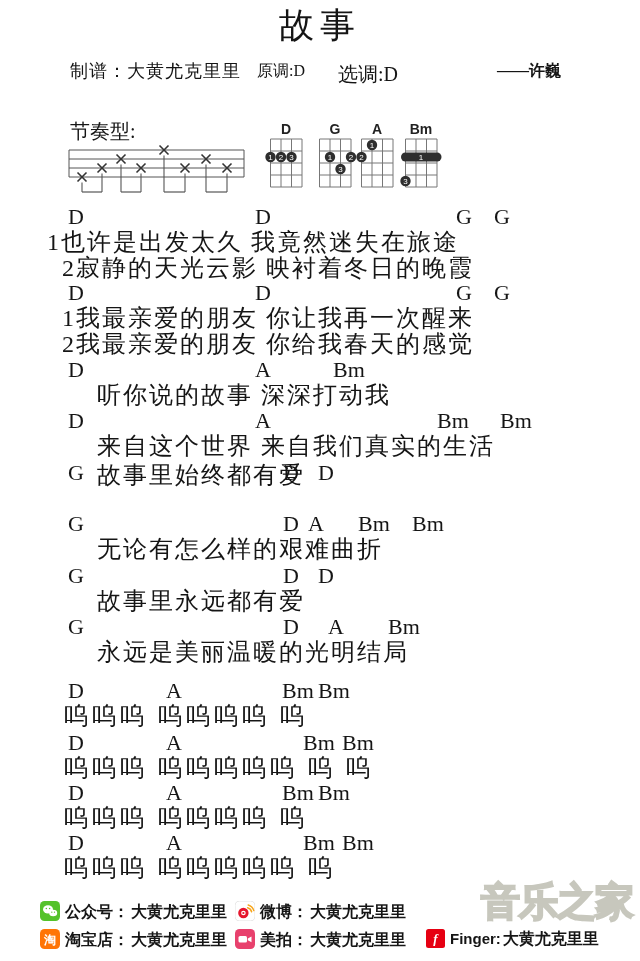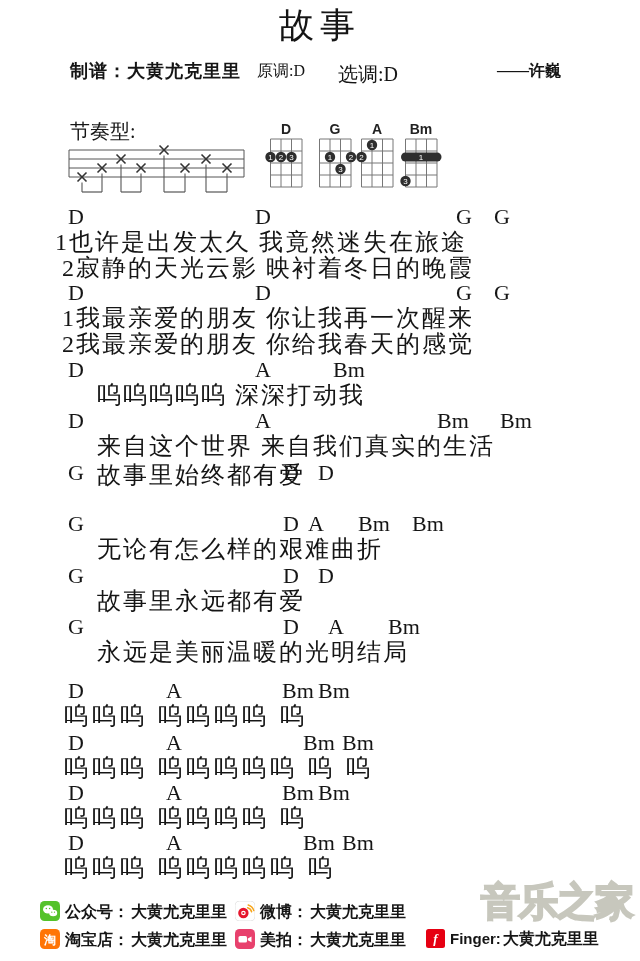--- a/index.html
+++ b/index.html
@@ -1,21 +1,21 @@
 <!DOCTYPE html>
 <html><head>
 <meta charset="utf-8">
 <style>
   html,body{margin:0;padding:0;background:#fff;}
   .page{position:relative;width:640px;height:961px;background:#ffffff;overflow:hidden;
         font-family:"Liberation Serif","DejaVu Serif",serif;color:#151515;}
   .title{position:absolute;top:2px;left:0;width:100%;text-align:center;
          font-size:35px;font-weight:normal;letter-spacing:6px;}
   .header-row{position:absolute;top:59px;left:0;width:100%;height:26px;}
-  .credit{position:absolute;left:70px;top:0;font-size:18px;font-weight:bold;letter-spacing:1px;}
+  .credit{position:absolute;left:70px;top:0;font-size:18px;font-weight:normal;letter-spacing:1px;}
   .okey{position:absolute;left:257px;top:2px;font-size:16px;text-align:right;}
   .skey{position:absolute;left:338px;top:2px;font-size:20px;}
   .artist{position:absolute;left:497px;top:2px;font-size:16px;font-weight:bold;}
   .rhythm-label{position:absolute;left:70px;top:110px;font-size:20px;margin-top:8px;}
   #rhythm-svg{position:absolute;left:68px;top:142px;}
   .diagram{position:absolute;}
   .chord{position:absolute;font-size:22px;line-height:25px;}
   .lyric-line{position:absolute;font-size:24px;line-height:26px;letter-spacing:2px;white-space:pre;}
   .lyric-line.wide{letter-spacing:4px;}
   .footer-item{position:absolute;font-size:16px;font-weight:bold;white-space:nowrap;z-index:2;}
@@ -166,32 +166,32 @@
         <circle cx="6.5" cy="60" r="5.2" fill="#2e2e2e"></circle>
             <text x="6.5" y="62.8" text-anchor="middle" font-size="8" fill="#fff" font-family="Liberation Sans, sans-serif">3</text>
       </svg>
     </div>
 
   <div id="song-area">
       <span class="chord" style="left: 68px; top: 204px;">D</span>
       <span class="chord" style="left: 255px; top: 204px;">D</span>
       <span class="chord" style="left: 456px; top: 204px;">G</span>
       <span class="chord" style="left: 494px; top: 204px;">G</span>
-      <div class="lyric-line" style="left: 55px; top: 229px;">1也许是出发太久 我竟然迷失在旅途</div>
+      <div class="lyric-line" style="left: 47px; top: 229px;">1也许是出发太久 我竟然迷失在旅途</div>
       <div class="lyric-line" style="left: 62px; top: 255px;">2寂静的天光云影 映衬着冬日的晚霞</div>
       <span class="chord" style="left: 68px; top: 280px;">D</span>
       <span class="chord" style="left: 255px; top: 280px;">D</span>
       <span class="chord" style="left: 456px; top: 280px;">G</span>
       <span class="chord" style="left: 494px; top: 280px;">G</span>
       <div class="lyric-line" style="left: 62px; top: 305px;">1我最亲爱的朋友 你让我再一次醒来</div>
       <div class="lyric-line" style="left: 62px; top: 331px;">2我最亲爱的朋友 你给我春天的感觉</div>
       <span class="chord" style="left: 68px; top: 357px;">D</span>
       <span class="chord" style="left: 255px; top: 357px;">A</span>
       <span class="chord" style="left: 333px; top: 357px;">Bm</span>
-      <div class="lyric-line" style="left: 97px; top: 382px;">呜呜呜呜呜 深深打动我</div>
+      <div class="lyric-line" style="left: 97px; top: 382px;">听你说的故事 深深打动我</div>
       <span class="chord" style="left: 68px; top: 408px;">D</span>
       <span class="chord" style="left: 255px; top: 408px;">A</span>
       <span class="chord" style="left: 437px; top: 408px;">Bm</span>
       <span class="chord" style="left: 500px; top: 408px;">Bm</span>
       <div class="lyric-line" style="left: 97px; top: 433px;">来自这个世界 来自我们真实的生活</div>
       <span class="chord" style="left: 68px; top: 460px;">G</span>
       <span class="chord" style="left: 283px; top: 460px;">D</span>
       <span class="chord" style="left: 318px; top: 460px;">D</span>
       <div class="lyric-line" style="left: 97px; top: 462px;">故事里始终都有爱</div>
       <span class="chord" style="left: 68px; top: 511px;">G</span>

